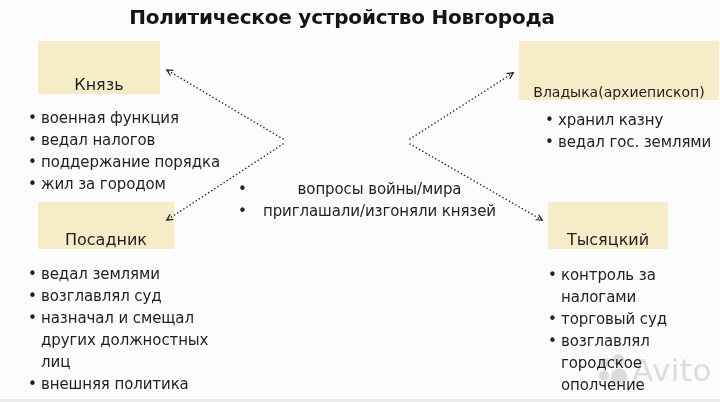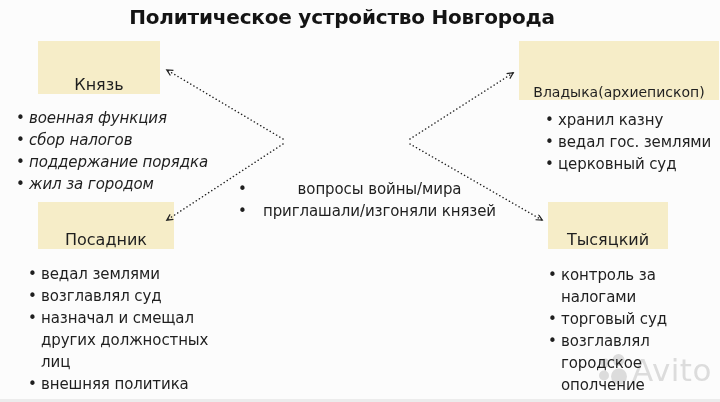--- a/index.html
+++ b/index.html
@@ -36,21 +36,21 @@
   .box-tysyatsky{left:548px;top:202px;width:120px;height:47px;}
   .list{
     position:absolute;list-style:none;font-size:15px;line-height:22px;
     color:var(--text);z-index:2;letter-spacing:-0.1px;
   }
   .list li{position:relative;padding-left:13px;}
   .list li::before{
     content:"\2022";position:absolute;left:0;top:0;
     font-size:15px;color:var(--text);
   }
-  .list-knyaz{left:16px;top:107px;width:195px;font-style:italic;}
+  .list-knyaz{left:28px;top:107px;width:195px;}
   .list-vladyka{left:545px;top:109px;width:173px;}
   .list-veche{left:238px;top:178px;width:270px;text-align:center;}
   .list-posadnik{left:28px;top:263px;width:183px;}
   .list-tysyatsky{left:548px;top:264px;width:133px;}
   .arrows{position:absolute;left:0;top:0;width:720px;height:402px;pointer-events:none;z-index:1;}
   .watermark{
     position:absolute;left:597px;top:352px;display:flex;align-items:center;gap:3px;
     color:var(--watermark);opacity:0.62;z-index:0;
   }
   .watermark .wm-text{font-size:31px;letter-spacing:0.5px;}
@@ -86,29 +86,28 @@
   </div>
   <div class="node box-posadnik">
     <span>Посадник</span>
   </div>
   <div class="node box-tysyatsky">
     <span>Тысяцкий</span>
   </div>
 
   <ul class="list list-knyaz">
     <li>военная функция</li>
-    <li>сбор налогов</li>
+    <li>ведал налогов</li>
     <li>поддержание порядка</li>
     <li>жил за городом</li>
   </ul>
 
   <ul class="list list-vladyka">
     <li>хранил казну</li>
     <li>ведал гос. землями</li>
-    <li>церковный суд</li>
   </ul>
 
   <ul class="list list-veche">
     <li>вопросы войны/мира</li>
     <li>приглашали/изгоняли князей</li>
   </ul>
 
   <ul class="list list-posadnik">
     <li>ведал землями</li>
     <li>возглавлял суд</li>

